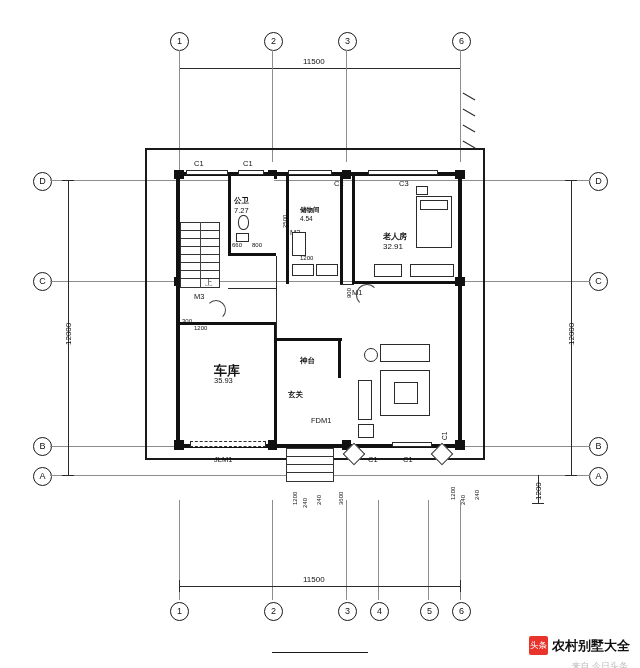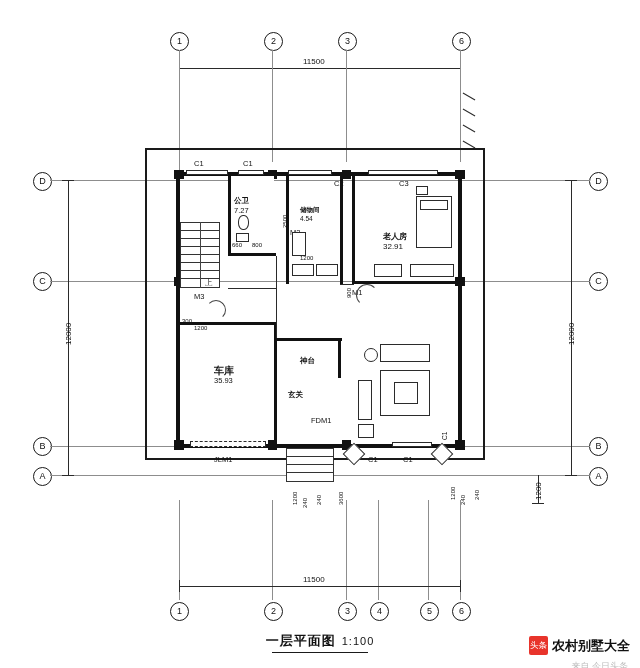--- a/index.html
+++ b/index.html
@@ -199,21 +199,21 @@
   <div class="fbox" style="left:416px;top:196px;width:36px;height:52px;"></div>
   <div class="fbox" style="left:420px;top:200px;width:28px;height:10px;"></div>
   <div class="fbox" style="left:416px;top:186px;width:12px;height:9px;"></div>
   <div class="fbox" style="left:374px;top:264px;width:28px;height:13px;"></div>
   <div class="fbox" style="left:410px;top:264px;width:44px;height:13px;"></div>
   <div class="lbl" style="left:352px;top:288px;">M1</div>
   <div class="arcdoor" style="left:356px;top:284px;width:22px;height:22px;border-color:#444;border-right-color:transparent;border-bottom-color:transparent;"></div>
 
   <div class="wall" style="left:180px;top:322px;width:96px;height:3px;"></div>
   <div class="wall" style="left:274px;top:322px;width:3px;height:122px;"></div>
-  <div class="lbl b" style="left:214px;top:366px;font-size:10px;">车库</div>
+  <div class="lbl b" style="left:214px;top:366px;font-size:13px;">车库</div>
   <div class="lbl" style="left:214px;top:376px;font-size:7.5px;">35.93</div>
   <div class="fbox" style="left:190px;top:441px;width:76px;height:6px;border-style:dashed;"></div>
   <div class="lbl" style="left:214px;top:455px;">JLM1</div>
 
   <div class="wall" style="left:276px;top:338px;width:66px;height:3px;"></div>
   <div class="wall" style="left:338px;top:338px;width:3px;height:40px;"></div>
   <div class="lbl b" style="left:300px;top:356px;">神台</div>
   <div class="lbl b" style="left:288px;top:390px;">玄关</div>
 
   <div class="lbl" style="left:311px;top:416px;">FDM1</div>
@@ -249,23 +249,20 @@
 
   <div class="line hline thin" style="left:228px;top:288px;width:48px;height:1px;"></div>
   <div class="line vline thin" style="left:276px;top:256px;height:82px;"></div>
   <div class="line hline thin" style="left:340px;top:284px;width:14px;height:1px;"></div>
 
   <div class="line hline thin" style="left:462px;top:96px;width:14px;transform:rotate(30deg);"></div>
   <div class="line hline thin" style="left:462px;top:112px;width:14px;transform:rotate(30deg);"></div>
   <div class="line hline thin" style="left:462px;top:128px;width:14px;transform:rotate(30deg);"></div>
   <div class="line hline thin" style="left:462px;top:144px;width:14px;transform:rotate(30deg);"></div>
 
-  <div id="title">
-    <span>一层平面图</span><span class="scale">1:100</span>
-  </div>
   <div class="line hline" style="left:272px;top:652px;width:96px;height:1px;"></div>
 
   <div id="wm">
     <div class="sq">头条</div>
     <div class="tx">农村别墅大全</div>
   </div>
   <div id="wm2">来自 今日头条</div>
 
 </div>
 

